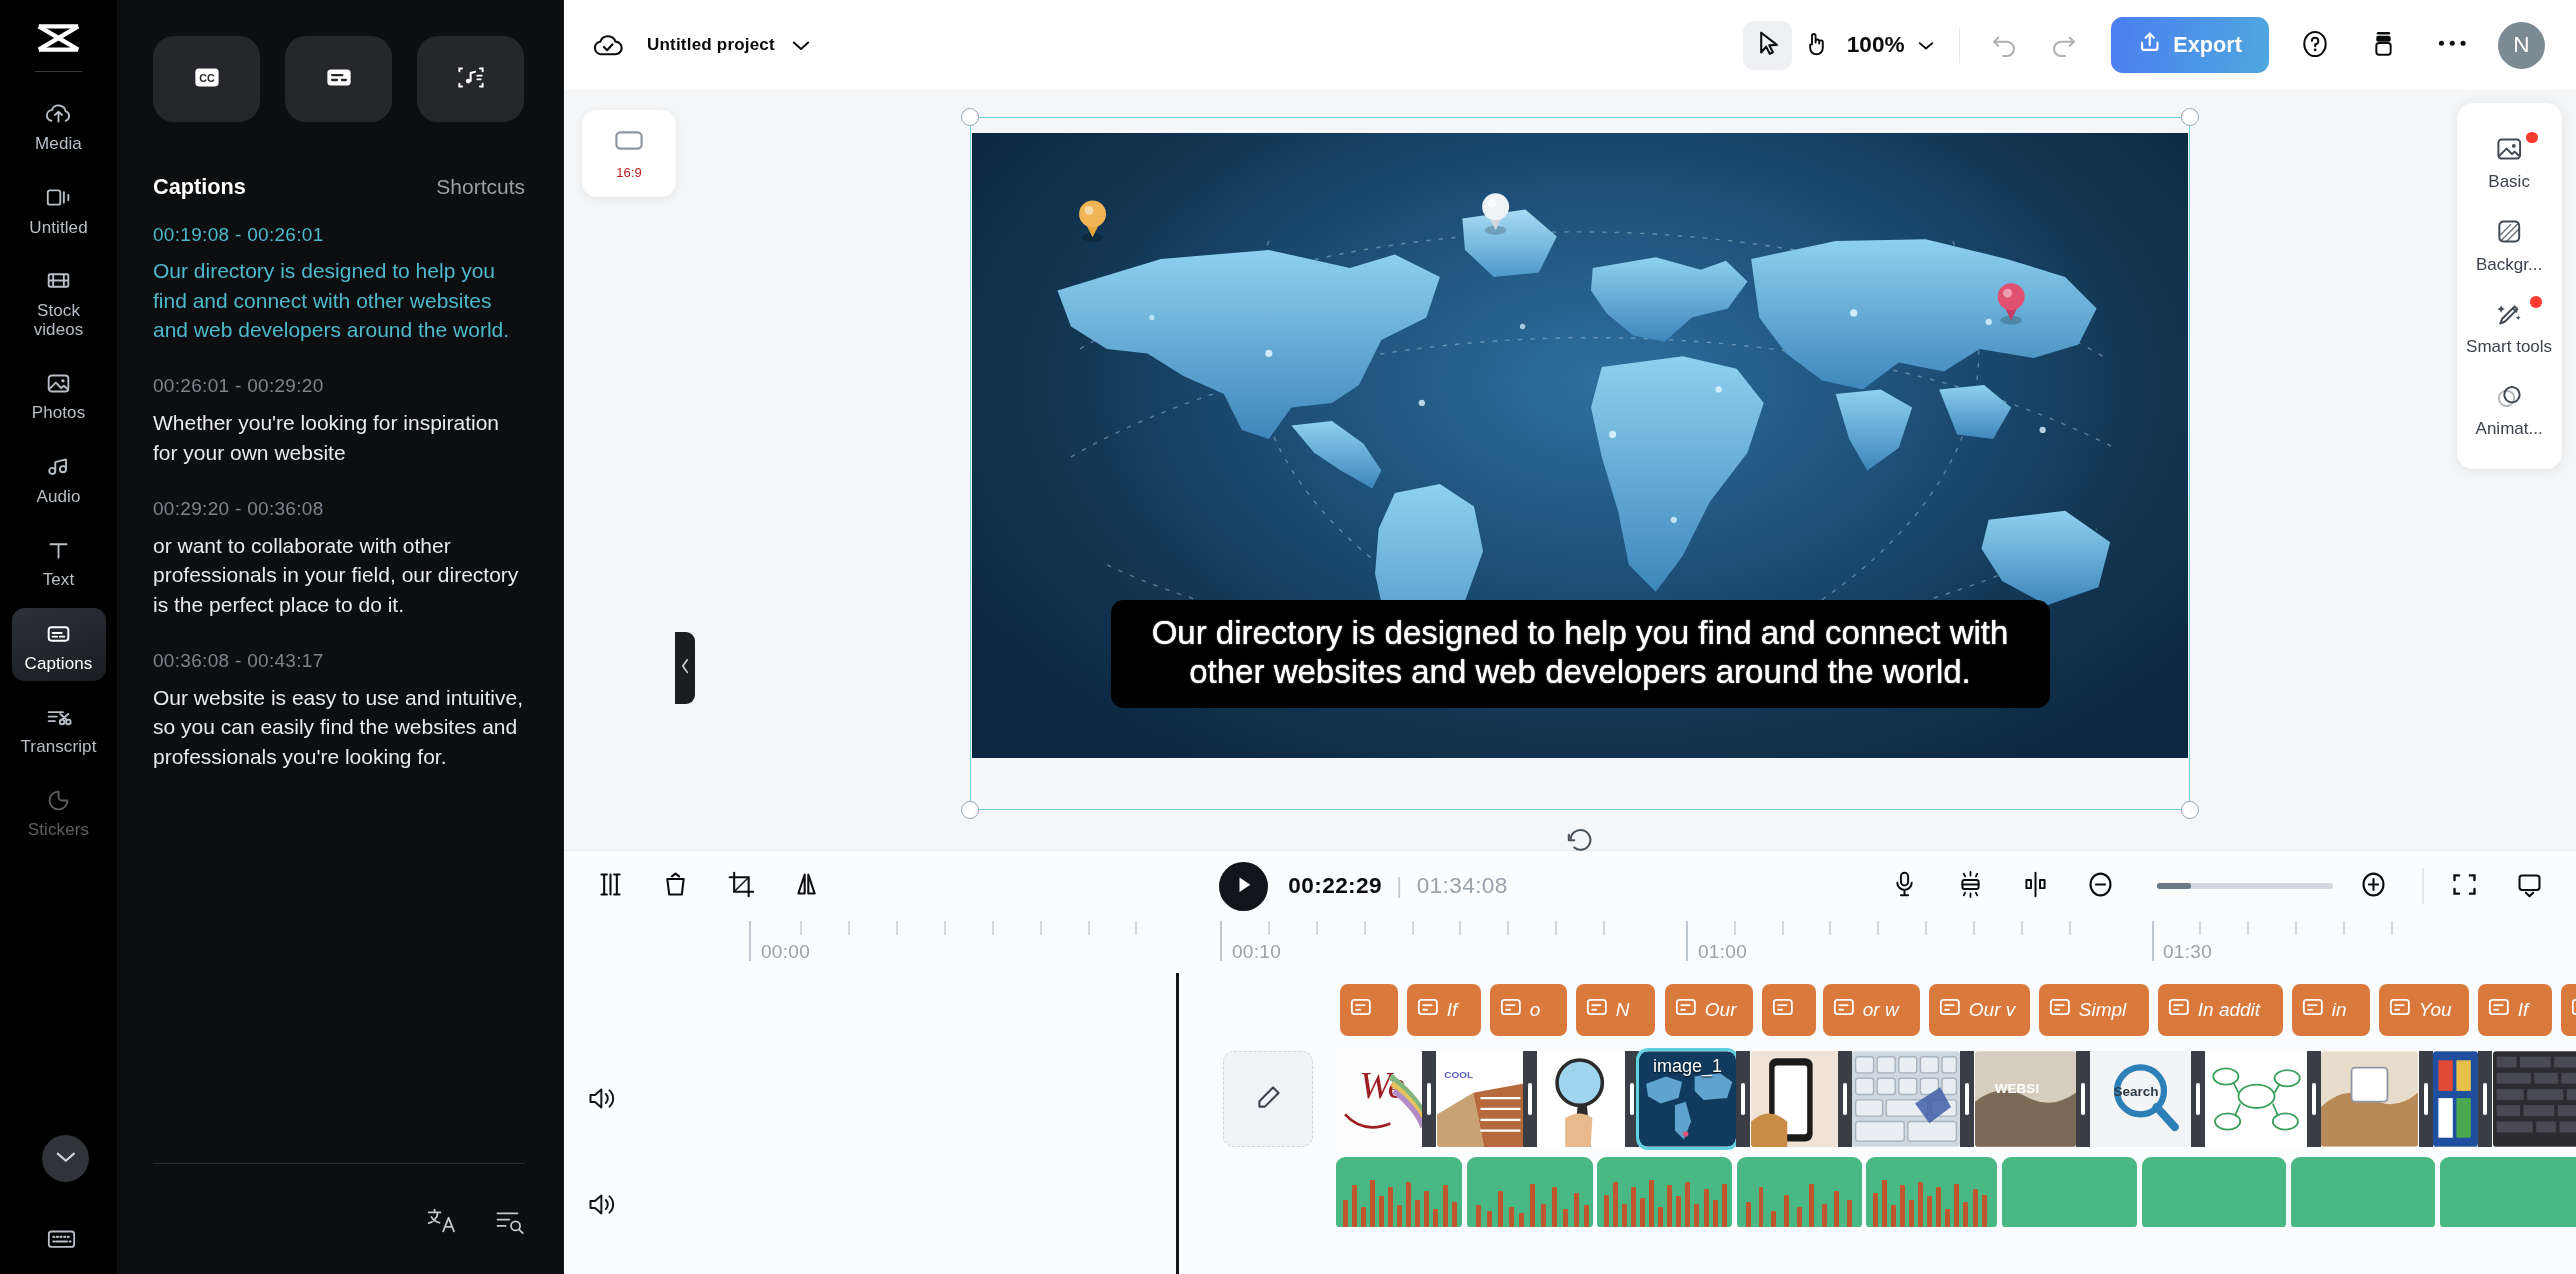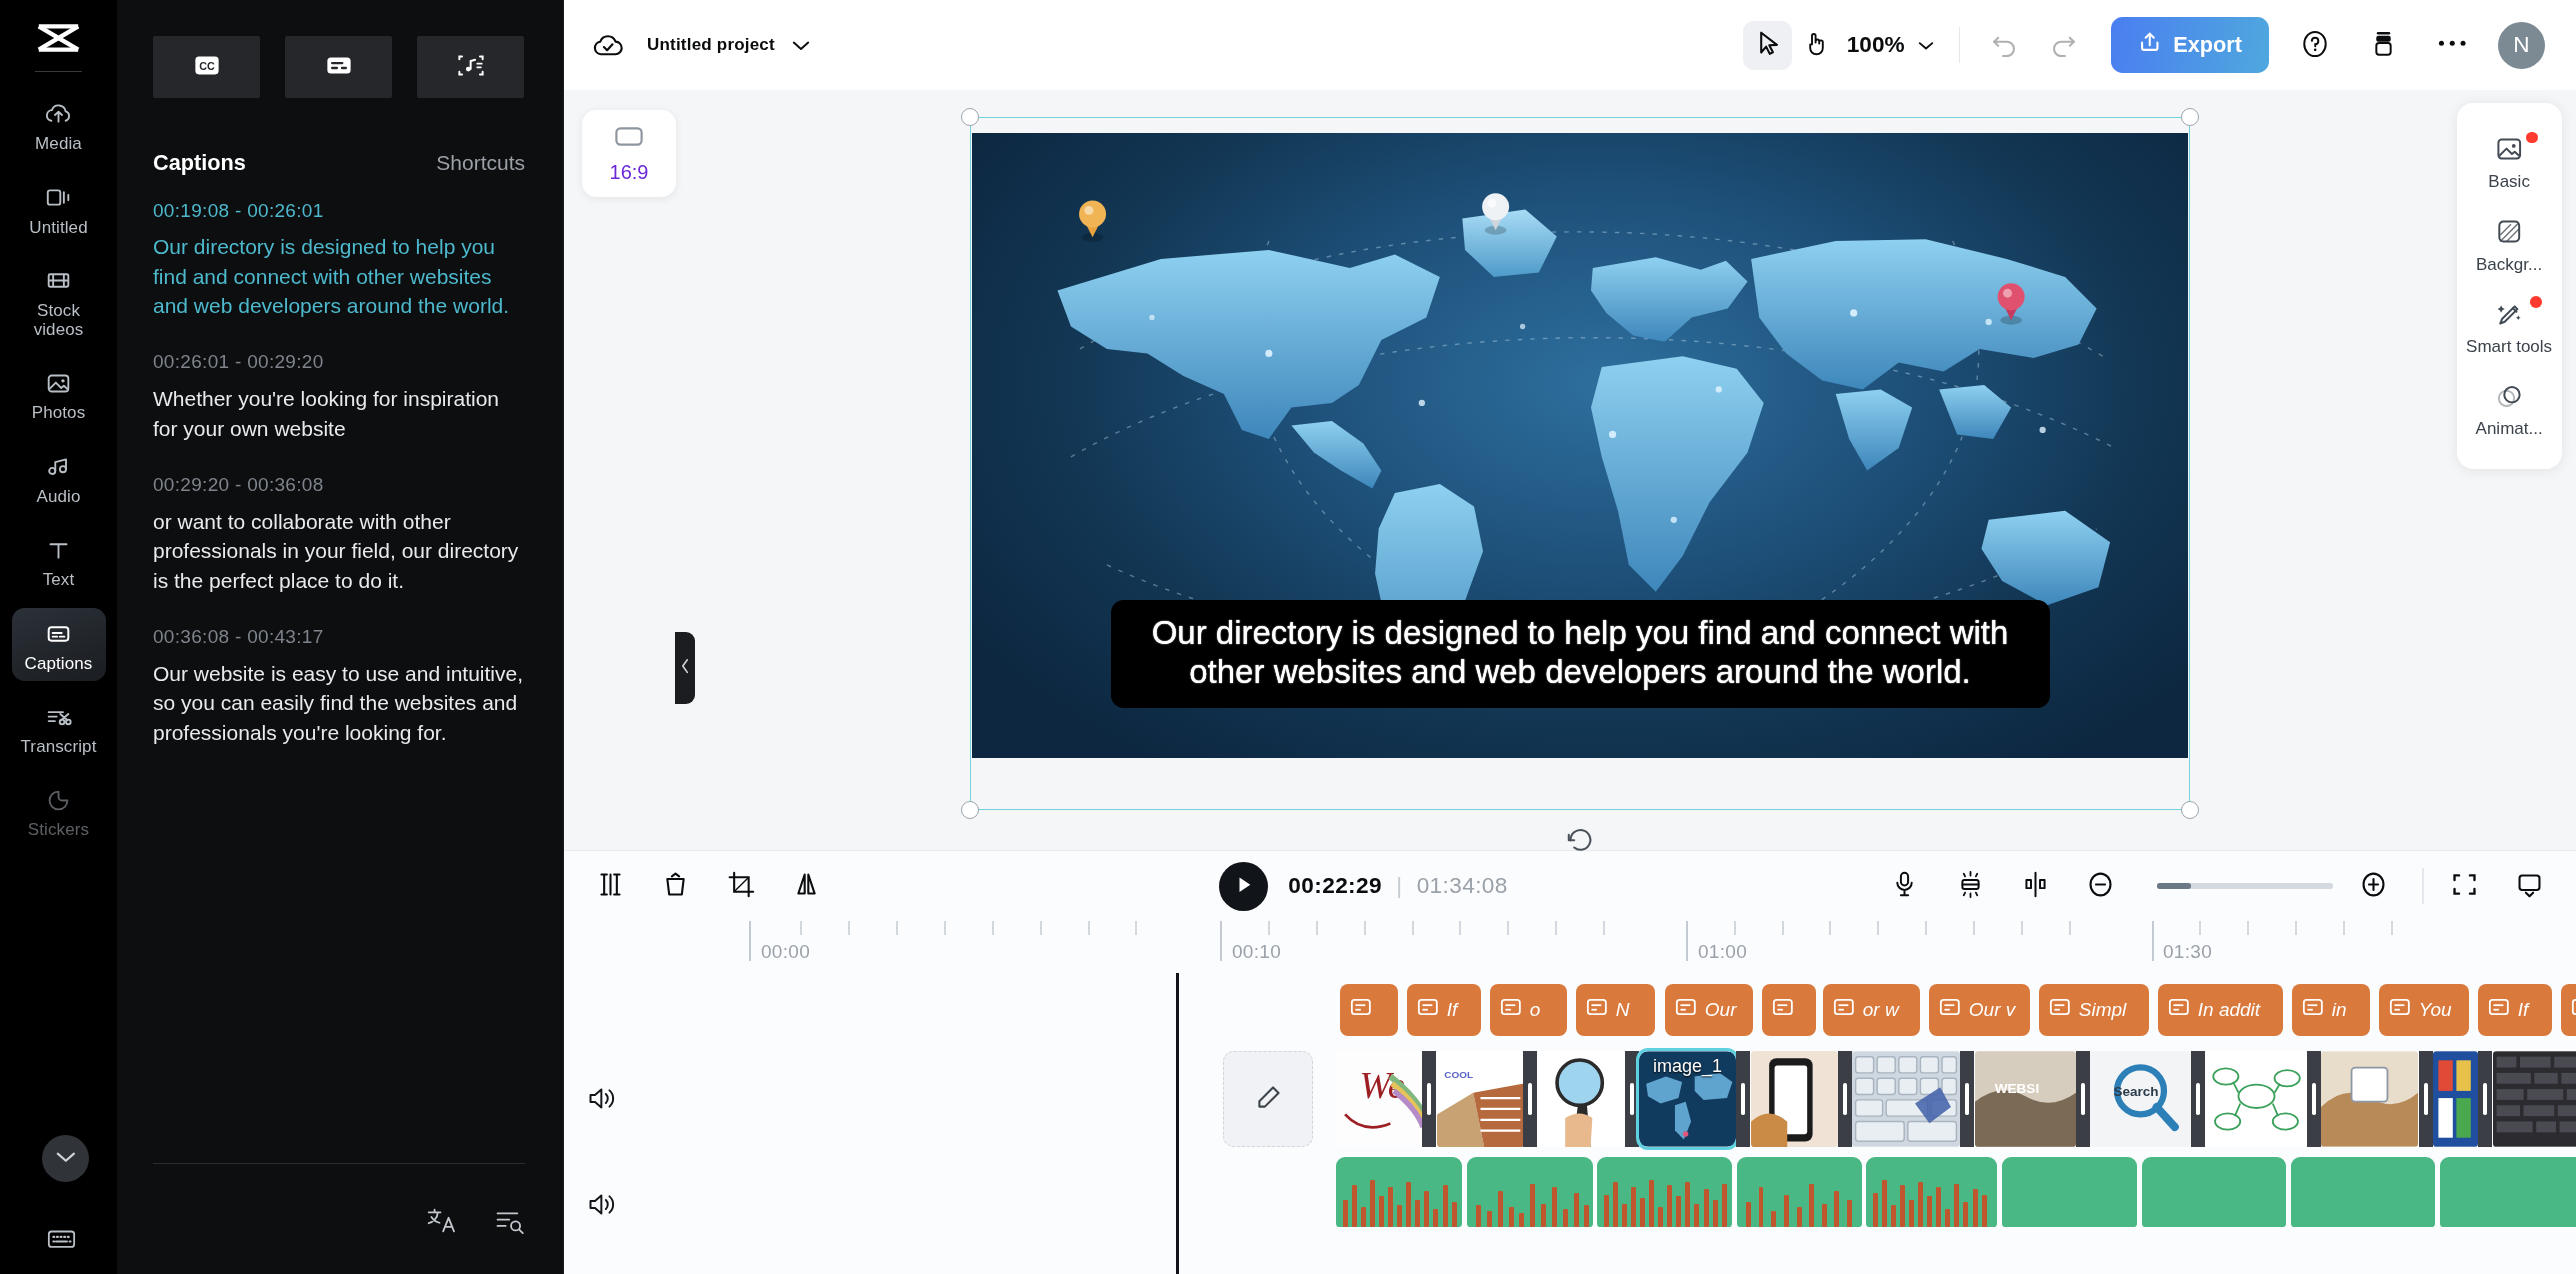--- a/index.html
+++ b/index.html
@@ -42,21 +42,21 @@
     display: flex; align-items: center; justify-content: center; cursor: pointer; }
 
   
   .panel {
     width: 447px; flex: 0 0 447px; height: 1274px; background: #0d0e10;
     position: relative; border-right: 0.9px solid #1c1d20;
   }
   .panel-title { color: #fff; font-size: 27px; font-weight: bold; padding: 32.5px 0 0 36px; letter-spacing: 0.2px; }
   .gen-row { display: flex; gap: 25px; padding: 36px 0 0 36px; }
   .gen-btn {
-    width: 107px; height: 62px; background: #25272b; border-radius: 2px;
+    width: 107px; height: 86px; background: #25272b; border-radius: 21px;
     display: flex; align-items: center; justify-content: center; cursor: pointer;
   }
   .cap-head {
     display: flex; align-items: baseline; justify-content: space-between;
     padding: 52px 38px 0 36px;
   }
   .cap-head .h { color: #fff; font-size: 21.7px; font-weight: bold; }
   .cap-head .s { color: #9aa0a6; font-size: 21px; cursor: pointer; }
   .cap-list { padding: 23.5px 38px 0 36px; }
   .cap-item { margin-bottom: 31px; cursor: pointer; }
@@ -108,21 +108,21 @@
   }
 
   
   .stage { position: relative; flex: 1; min-height: 0; background: #f4f6f8; }
   .ratio-card {
     position: absolute; left: 18px; top: 20px; width: 94px; height: 87px;
     background: #fff; border-radius: 14.4px; display:flex; flex-direction:column;
     align-items:center; justify-content:center; gap:8.1px;
     box-shadow: 0 1.8px 9px rgba(0,0,0,.07); cursor: pointer; z-index: 5;
   }
-  .ratio-card .lb { font-size: 20px; color: #6d28d9; }
+  .ratio-card .lb { font-size: 13px; color: #b91c1c; }
   .canvas-wrap {
     position: absolute; left: 406px; top: 27px; width: 1220px; height: 693px;
   }
   .canvas-sel { position: absolute; inset: 0; border: 1.8px solid #6fd2de; }
   .canvas {
     position: absolute; left: 1.8px; top: 16.2px; right: 1.8px; height: 625px;
     background:
       radial-gradient(ellipse 62% 75% at 52% 40%, #2e6f9e 0%, #1d4f78 42%, #123653 72%, #0d2740 100%);
     overflow: hidden;
   }

